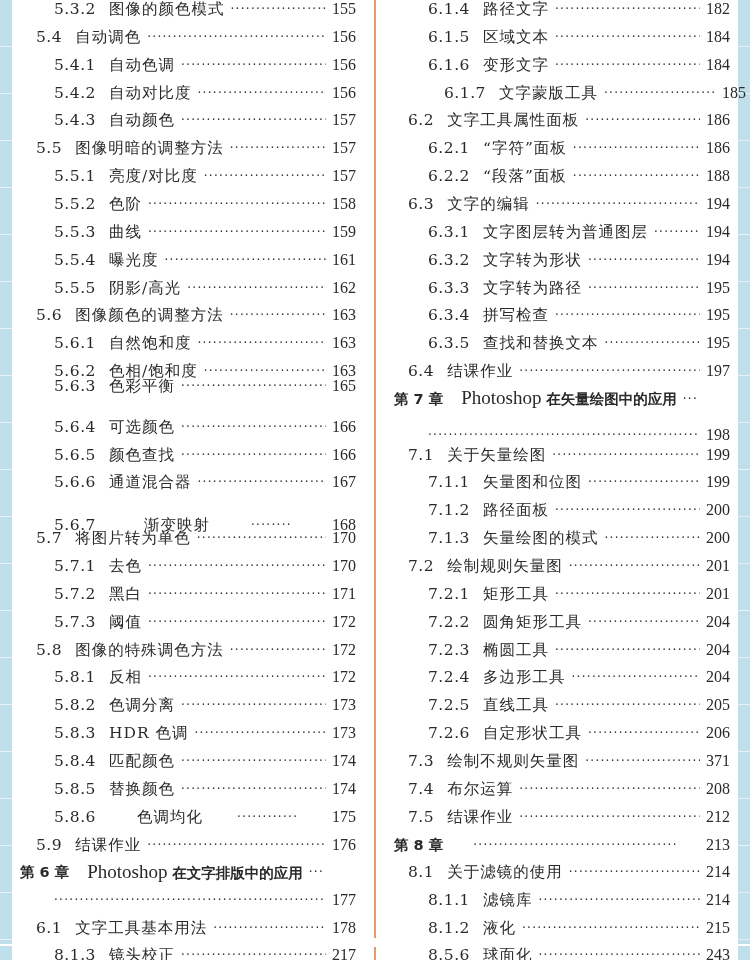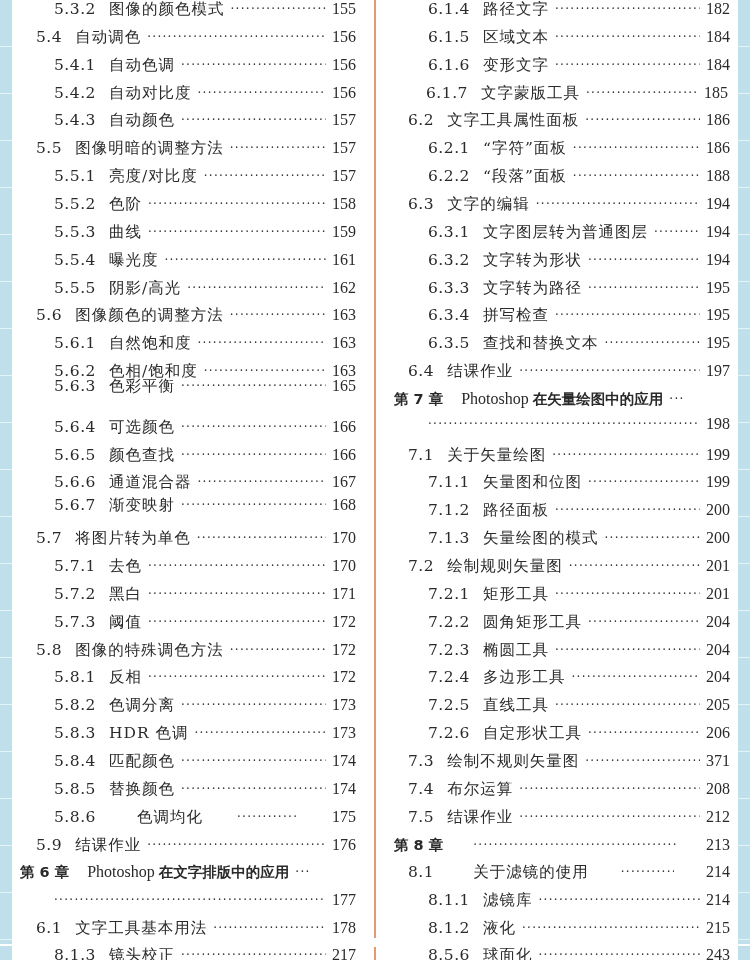--- a/index.html
+++ b/index.html
@@ -32,21 +32,21 @@
   .title { display: inline-block; margin-left: 13px; letter-spacing: 1px; }
   .dots {
     flex: 1; overflow: hidden; margin: 0 6px; color: #333;
     font-size: 12px; letter-spacing: 1.3px; line-height: 26px;
   }
   .dots::before {
     content: "································································································";
   }
   .page { display: inline-block; font-family: "Liberation Serif", serif; font-size: 16px; }
   .chapter .num, .chapter .title { font-family: "DejaVu Sans", sans-serif; font-weight: bold; font-size: 14.5px; letter-spacing: 0; }
-  .chapter .title .latin { font-family: "Liberation Serif", serif; font-weight: normal; font-size: 16px; }
+  .chapter .title .latin { font-family: "Liberation Serif", serif; font-weight: normal; font-size: 19px; }
   .chapter .title { margin-left: 18px; }
   .trailing-dots { margin-left: 6px; font-size: 12px; letter-spacing: 1.3px; }
 </style>
 </head>
 <body>
 
 <div class="strip left"></div>
 <div class="strip right"></div>
 <div class="strip left lower"></div>
 <div class="strip right lower"></div>
@@ -155,21 +155,21 @@
       <span class="title"><span>颜色查找</span></span>
       <span class="dots"></span>
       <span class="page">166</span>
     </div>
     <div class="row" style="left: 54px; top: 469.45px; width: 302px;">
       <span class="num">5.6.6</span>
       <span class="title"><span>通道混合器</span></span>
       <span class="dots"></span>
       <span class="page">167</span>
     </div>
-    <div class="row" style="left: 54px; top: 492px; width: 302px;">
+    <div class="row" style="left: 54px; top: 512px; width: 302px; gap: 35px;">
       <span class="num">5.6.7</span>
       <span class="title"><span>渐变映射</span></span>
       <span class="dots"></span>
       <span class="page">168</span>
     </div>
     <div class="row" style="left: 36px; top: 525.15px; width: 320px;">
       <span class="num">5.7</span>
       <span class="title"><span>将图片转为单色</span></span>
       <span class="dots"></span>
       <span class="page">170</span>
@@ -274,21 +274,21 @@
       <span class="title"><span>区域文本</span></span>
       <span class="dots"></span>
       <span class="page">184</span>
     </div>
     <div class="row" style="left: 50px; top: 51.7px; width: 302px;">
       <span class="num">6.1.6</span>
       <span class="title"><span>变形文字</span></span>
       <span class="dots"></span>
       <span class="page">184</span>
     </div>
-    <div class="row" style="left: 48px; top: 79.55px; width: 302px;">
+    <div class="row" style="left: 66px; top: 79.55px; width: 302px;">
       <span class="num">6.1.7</span>
       <span class="title"><span>文字蒙版工具</span></span>
       <span class="dots"></span>
       <span class="page">185</span>
     </div>
     <div class="row" style="left: 30px; top: 107.4px; width: 322px;">
       <span class="num">6.2</span>
       <span class="title"><span>文字工具属性面板</span></span>
       <span class="dots"></span>
       <span class="page">186</span>
@@ -345,21 +345,21 @@
       <span class="num">6.4</span>
       <span class="title"><span>结课作业</span></span>
       <span class="dots"></span>
       <span class="page">197</span>
     </div>
     <div class="row chapter" style="left: 16px; top: 385.9px; width: 336px;">
       <span class="num">第 7 章</span>
       <span class="title"><span class="latin">Photoshop </span><span>在矢量绘图中的应用</span></span>
       <span class="trailing-dots">···</span>
     </div>
-    <div class="row" style="left: 50px; top: 411px; width: 302px;">
+    <div class="row" style="left: 50px; top: 422px; width: 302px;">
       <span class="dots" style="margin-left: 0px;"></span>
       <span class="page">198</span>
     </div>
     <div class="row" style="left: 30px; top: 441.6px; width: 322px;">
       <span class="num">7.1</span>
       <span class="title"><span>关于矢量绘图</span></span>
       <span class="dots"></span>
       <span class="page">199</span>
     </div>
     <div class="row" style="left: 50px; top: 469.45px; width: 302px;">
@@ -438,21 +438,21 @@
       <span class="num">7.5</span>
       <span class="title"><span>结课作业</span></span>
       <span class="dots"></span>
       <span class="page">212</span>
     </div>
     <div class="row chapter" style="left: 16px; top: 831.5px; width: 336px; gap: 24px;">
       <span class="num">第 8 章</span>
       <span class="dots"></span>
       <span class="page">213</span>
     </div>
-    <div class="row" style="left: 30px; top: 859.35px; width: 322px; gap: 26px;">
+    <div class="row" style="left: 30px; top: 859.35px; width: 322px;">
       <span class="num">8.1</span>
       <span class="title"><span>关于滤镜的使用</span></span>
       <span class="dots"></span>
       <span class="page">214</span>
     </div>
     <div class="row" style="left: 50px; top: 887.2px; width: 302px;">
       <span class="num">8.1.1</span>
       <span class="title"><span>滤镜库</span></span>
       <span class="dots"></span>
       <span class="page">214</span>

